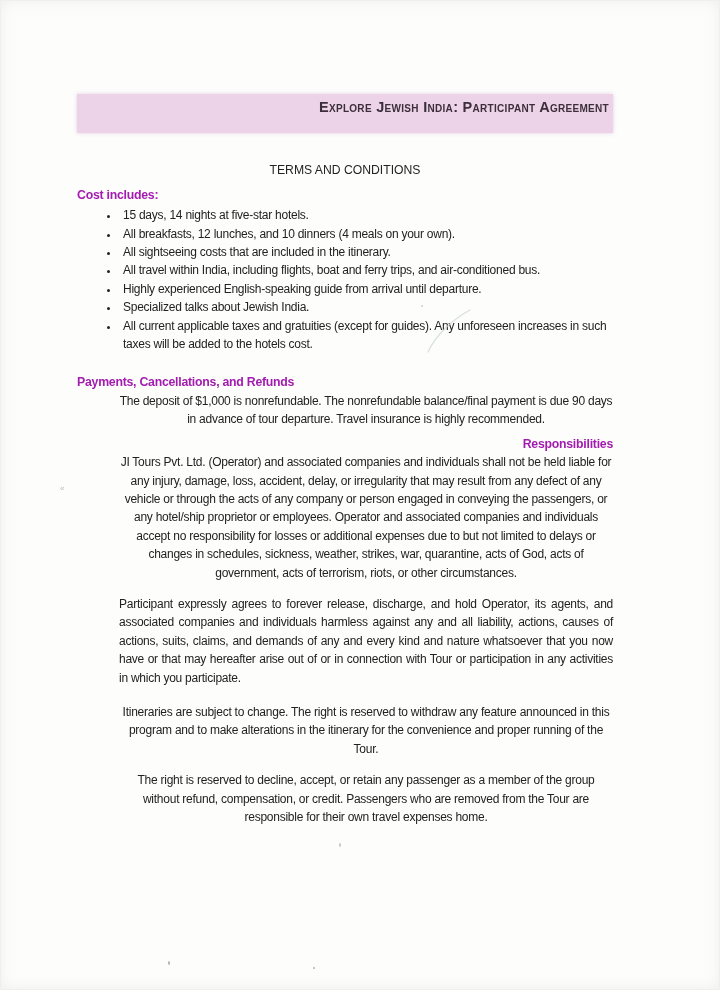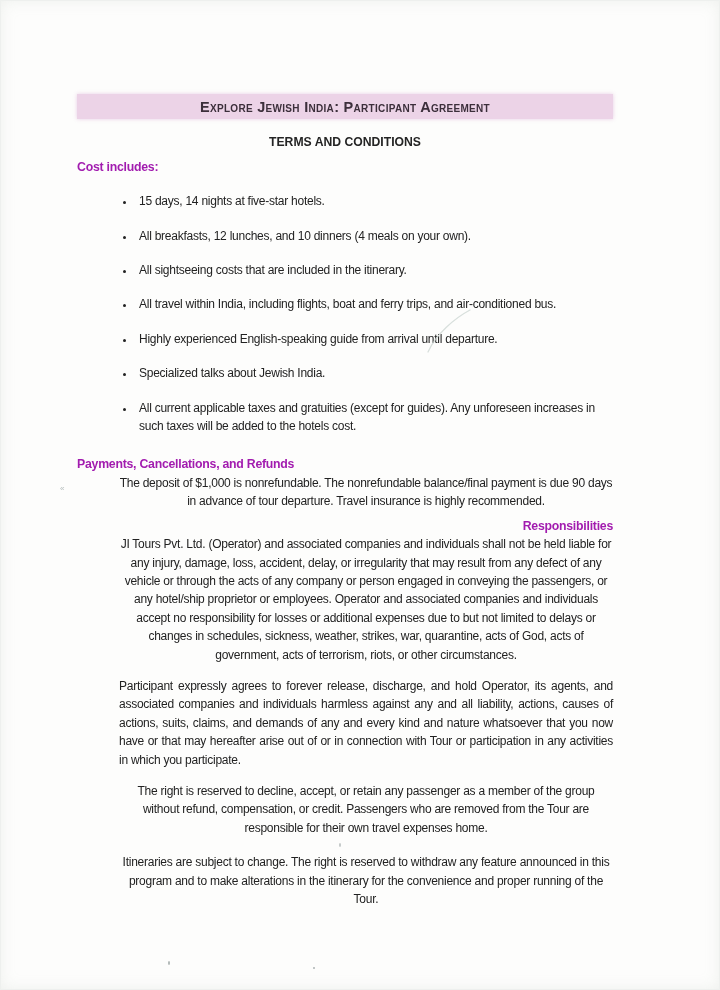--- a/index.html
+++ b/index.html
@@ -12,52 +12,52 @@
     overflow:hidden;
     box-shadow: inset 0 0 0 1px #eef0ee, inset 0 0 16px rgba(165,175,165,0.18);
   }
   .content{
     position:absolute;
     left:77px; top:94px; width:536px;
     font-size:12px; line-height:18.4px; letter-spacing:-0.25px;
   }
   .banner{
     background:#ecd3e7;
-    text-align:center;
-    padding:4px 4px 3px 4px;
+    text-align:right;
+    padding:4px 4px 17px 4px;
     font-variant:small-caps;
     font-weight:bold;
     font-size:14.5px;
     letter-spacing:0.3px;
     color:#3c2f3b;
     box-shadow:0 0 4px rgba(228,195,222,0.8);
   }
   .terms-heading{
     text-align:center;
-    font-weight:bold;
+    font-weight:normal;
     font-size:12.2px;
     letter-spacing:0;
-    margin-top:14px;
+    margin-top:28px;
     color:#242424;
   }
   .sec-heading{
     font-weight:bold;
     font-size:12.3px;
     color:#a21caf;
   }
   .h-cost{margin-top:6px;}
   .h-pay{margin-top:20px;}
   .h-resp{margin-top:6px;text-align:right;}
   ul.bullets{
     margin:2px 0 0 0;
     padding-left:43px;
   }
   ul.bullets li{
     padding-left:3px;
-    margin:16px;
+    margin:0;
   }
   ul.bullets li::marker{ font-size:11px; }
   p{ margin:0;text-align:center; }
   .para{ margin-left:42px; }
   .gap-sm{ margin-top:13px; }
   .gap-md{ margin-top:16px; }
   .justify{ text-align:justify; }
   .page-number{
     position:absolute;
     left:0; top:862px; width:694px;
@@ -96,22 +96,22 @@
       <li>Specialized talks about Jewish India.</li>
       <li>All current applicable taxes and gratuities (except for guides). Any unforeseen increases in such taxes will be added to the hotels cost.</li>
     </ul>
 
     <div class="sec-heading h-pay">Payments, Cancellations, and Refunds</div>
     <p class="para">The deposit of $1,000 is nonrefundable. The nonrefundable balance/final payment is due 90 days in advance of tour departure. Travel insurance is highly recommended.</p>
 
     <div class="sec-heading h-resp">Responsibilities</div>
     <p class="para">JI Tours Pvt. Ltd. (Operator) and associated companies and individuals shall not be held liable for any injury, damage, loss, accident, delay, or irregularity that may result from any defect of any vehicle or through the acts of any company or person engaged in conveying the passengers, or any hotel/ship proprietor or employees. Operator and associated companies and individuals accept no responsibility for losses or additional expenses due to but not limited to delays or changes in schedules, sickness, weather, strikes, war, quarantine, acts of God, acts of government, acts of terrorism, riots, or other circumstances.</p>
     <p class="para justify gap-sm">Participant expressly agrees to forever release, discharge, and hold Operator, its agents, and associated companies and individuals harmless against any and all liability, actions, causes of actions, suits, claims, and demands of any and every kind and nature whatsoever that you now have or that may hereafter arise out of or in connection with Tour or participation in any activities in which you participate.</p>
+    <p class="para gap-md">Itineraries are subject to change. The right is reserved to withdraw any feature announced in this program and to make alterations in the itinerary for the convenience and proper running of the Tour.</p>
     <p class="para gap-sm">The right is reserved to decline, accept, or retain any passenger as a member of the group without refund, compensation, or credit. Passengers who are removed from the Tour are responsible for their own travel expenses home.</p>
-    <p class="para gap-md">Itineraries are subject to change. The right is reserved to withdraw any feature announced in this program and to make alterations in the itinerary for the convenience and proper running of the Tour.</p>
 
   </div>
 
 
   <svg class="artifact-arc" width="90" height="64" viewBox="0 0 90 64">
     <path d="M 70 12 C 55 20 36 36 28 54" fill="none" stroke="#ccd6d2" stroke-width="1.3" stroke-linecap="round"></path>
   </svg>
   <div class="speck" style="left:60px;top:485px;">«</div>
   <div class="speck-dot" style="left:168px;top:961px;height:4px;"></div>
   <div class="speck-dot" style="left:313px;top:967px;"></div>

